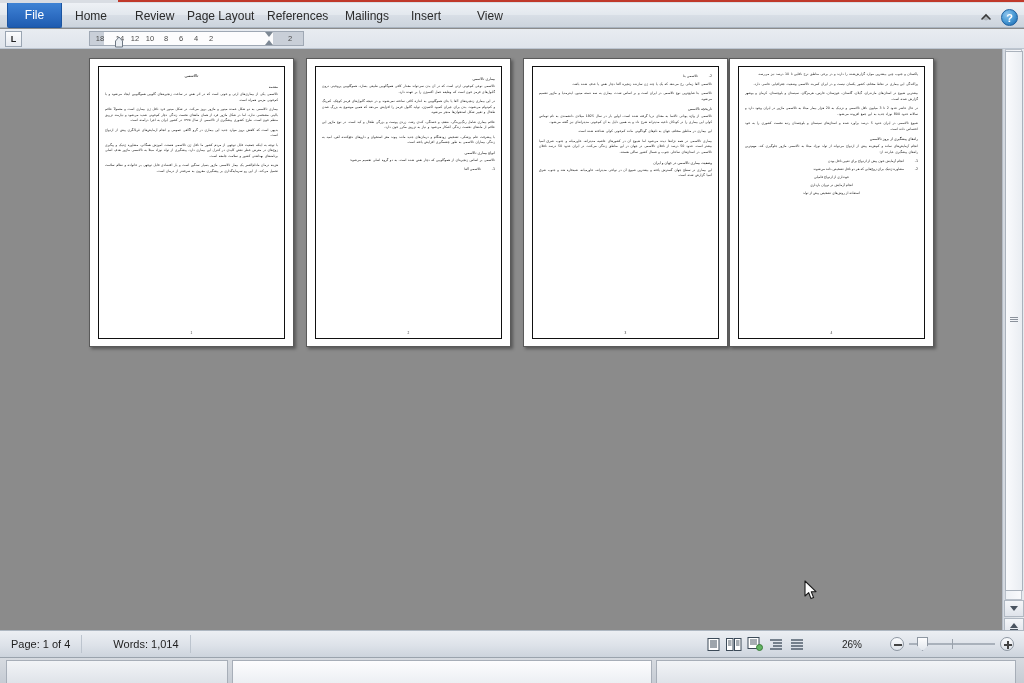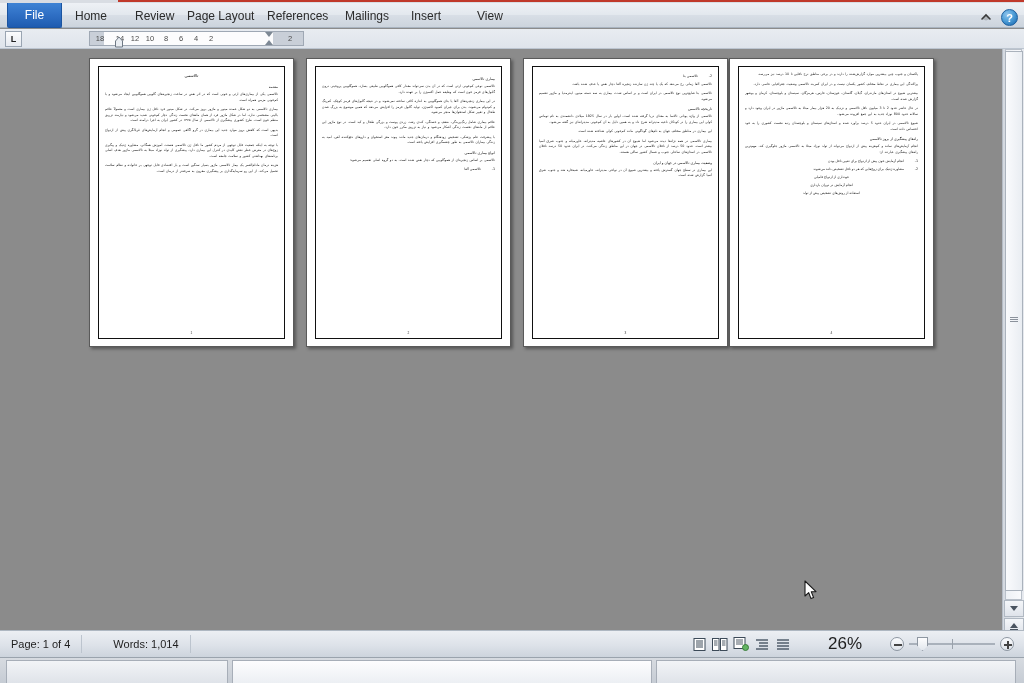--- a/index.html
+++ b/index.html
@@ -203,21 +203,21 @@
     display:flex; align-items:center;
     font-size:11px; color:#1e1e1e;gap:20px;
   }
   .st-item{
     padding:0 11px; height:18px; line-height:18px;
     border-right:1px solid #bcc4ce; cursor:default; white-space:nowrap;
   }
   .st-spacer{ flex:1; }
   .viewbtns{ display:flex; align-items:center; gap:4px; padding-right:8px; }
   .vb{ width:17px;height:15px; cursor:default; display:flex; align-items:center; justify-content:center; }
-  .zoomlabel{ padding:0 8px; font-size:17px; cursor:default; }
+  .zoomlabel{ padding:0 8px; font-size:10px; cursor:default; }
   .zoomslider{ display:flex; align-items:center; gap:0; padding-right:10px; }
   .zcirc{
     width:14px;height:14px;border-radius:50%;
     border:1px solid #8e97a2;
     background:linear-gradient(to bottom,#fbfcfe,#dee3ea);
     position:relative; cursor:default;
   }
   .zcirc::before{
     content:""; position:absolute; left:3px; top:6px; width:8px;height:2px; background:#444;
   }

